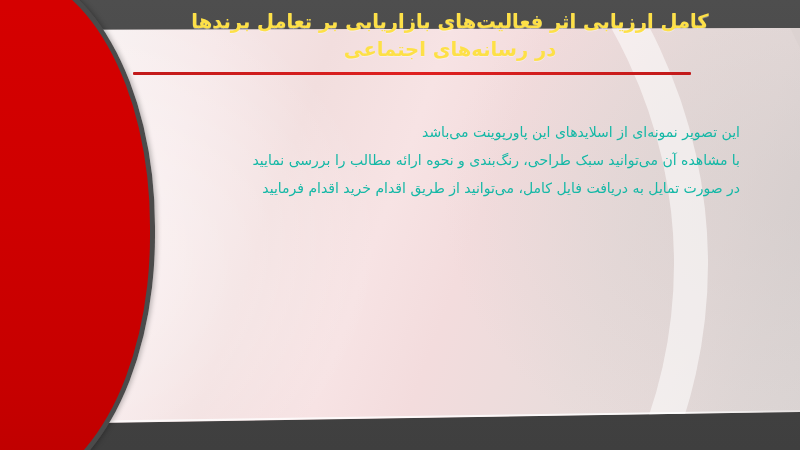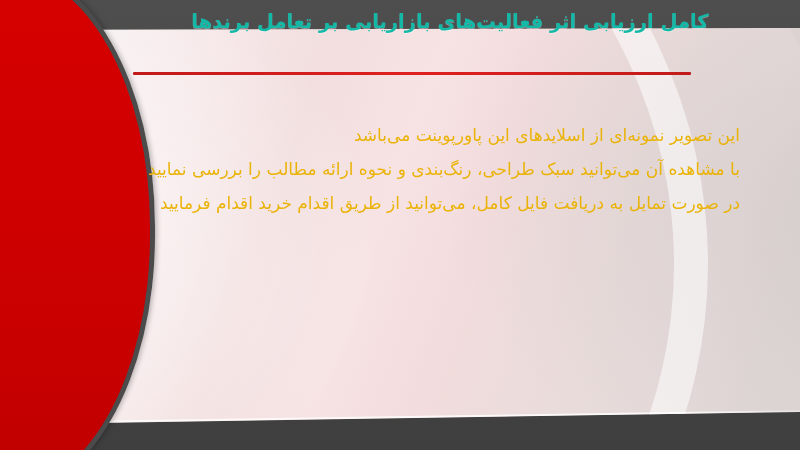--- a/index.html
+++ b/index.html
@@ -79,21 +79,21 @@
   
   .title-block {
     position: absolute;
     top: 8px;
     right: 30px;
     width: 640px;
     text-align: center;
     direction: rtl;
   }
   .title-line {
-    color: #14b8a6;
+    color: #fde047;
     font-size: 19.5px;
     font-weight: bold;
     line-height: 1.45;
     letter-spacing: 0px;
     text-shadow: 0 1px 0 rgba(255,255,255,0.35);
   }
   .title-rule {
     position: absolute;
     left: 133px;
     top: 72px;
@@ -106,22 +106,22 @@
   
   .body-block {
     position: absolute;
     top: 118px;
     right: 60px;
     width: 610px;
     text-align: right;
     direction: rtl;
   }
   .body-line {
-    color: #eab308;
-    font-size: 17px;
+    color: #14b8a6;
+    font-size: 14px;
     line-height: 2.0;
     white-space: nowrap;
   }
 
   
   .bottom-edge {
     position: absolute;
     left: 0; right: 0;
     bottom: 26px;
     height: 2px;
@@ -150,20 +150,21 @@
       <div class="arc" style="left:-30px; top:-480px; width:1780px; height:1450px; border-width:28px; border-right-color:rgba(255,255,255,0.35);"></div>
     </div>
 
     <div class="bottom-edge"></div>
   </div>
 
   <div class="red-shape"></div>
 
   <div class="title-block">
     <div class="title-line">کامل ارزیابی اثر فعالیت‌های بازاریابی بر تعامل برندها</div>
+    <div class="title-line">در رسانه‌های اجتماعی</div>
   </div>
 
   <div class="title-rule"></div>
 
   <div class="body-block">
     <div class="body-line">این تصویر نمونه‌ای از اسلایدهای این پاورپوینت می‌باشد</div>
     <div class="body-line">با مشاهده آن می‌توانید سبک طراحی، رنگ‌بندی و نحوه ارائه مطالب را بررسی نمایید</div>
     <div class="body-line">در صورت تمایل به دریافت فایل کامل، می‌توانید از طریق اقدام خرید اقدام فرمایید</div>
   </div>
 

